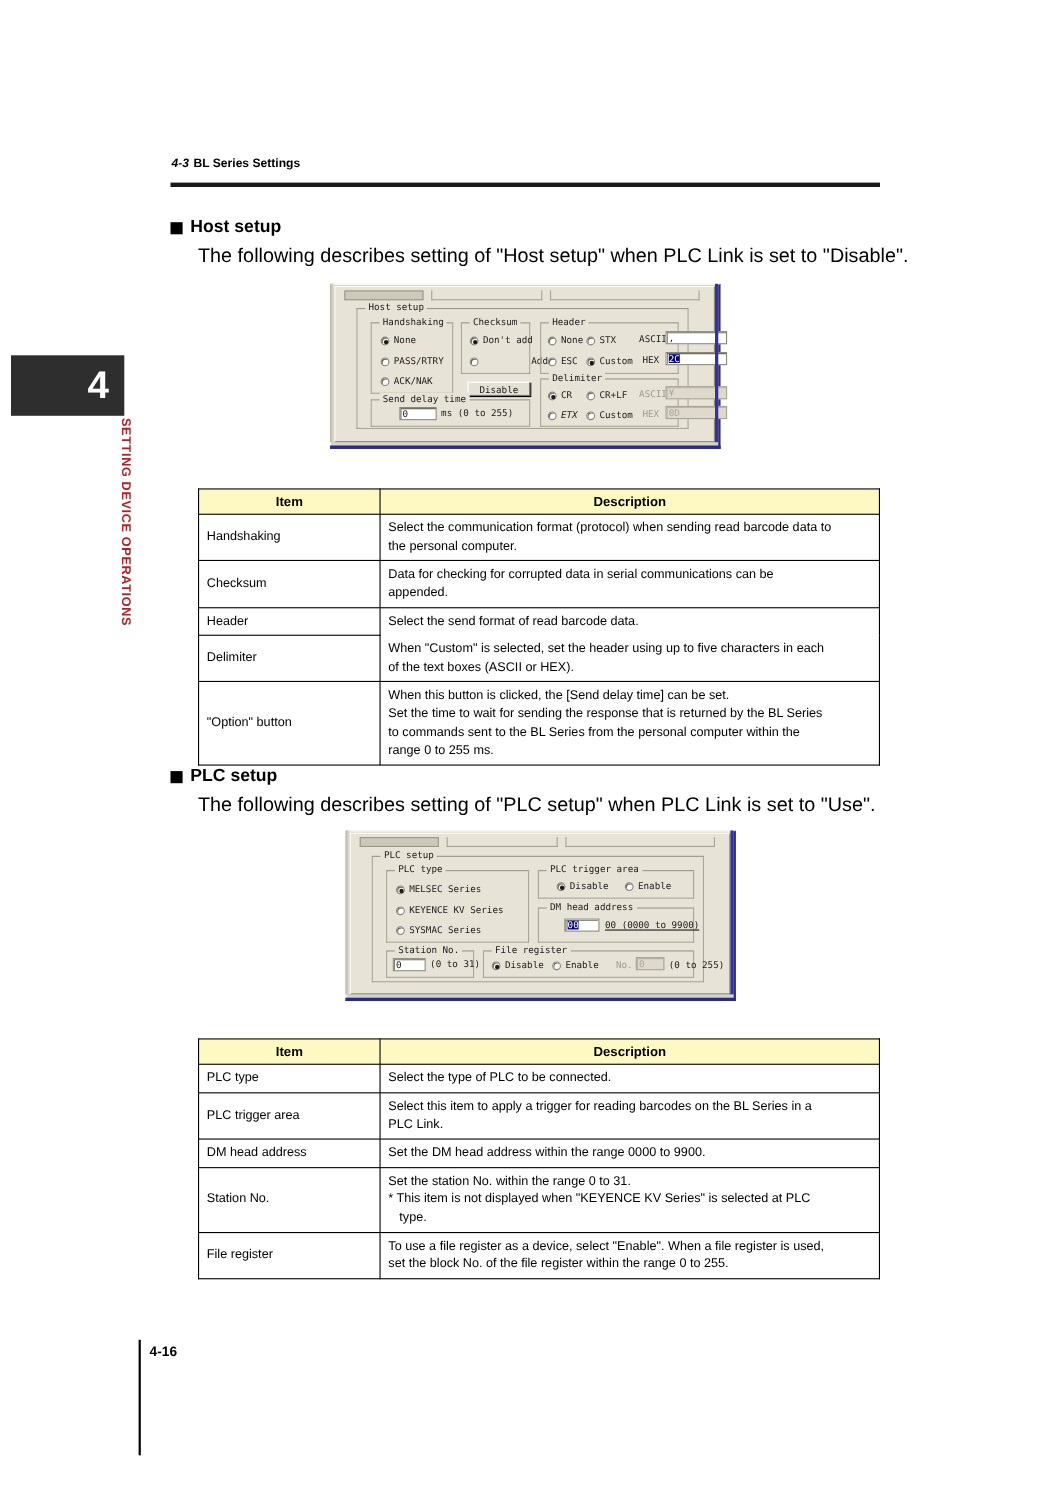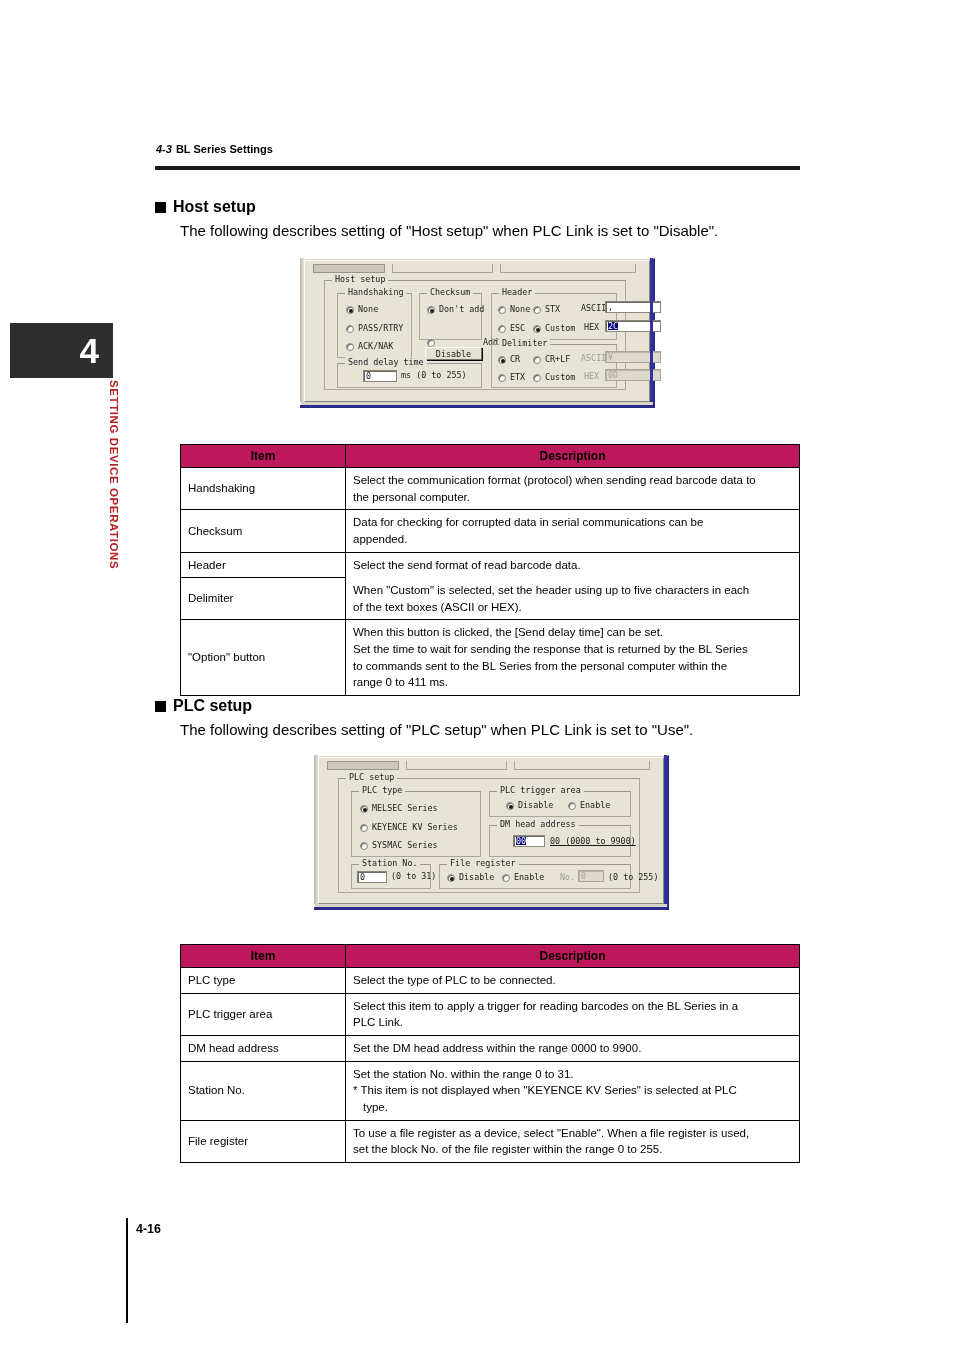--- a/index.html
+++ b/index.html
@@ -75,21 +75,21 @@
     gap: 7px;
     white-space: nowrap;
   }
   .sec-heading .bullet {
     width: 11px; height: 11px;
     background: #000;
     display: inline-block;
   }
   .sec-desc {
     position: absolute;
-    font-size: 15px;
+    font-size: 18px;
     white-space: nowrap;
   }
 
   
   .dlg-wrap {
     position: absolute;
     background: #ffffff;
   }
   .dlg-outer {
     position: absolute;
@@ -235,21 +235,21 @@
   }
 
   
   .dtable {
     position: absolute;
     border-collapse: collapse;
     font-size: 11.5px;
     table-layout: fixed;
   }
   .dtable th {
-    background: #be185d;
+    background: #fef9c3;
     border: 1px solid #000;
     font-size: 12px;
     font-weight: bold;
     padding: 4px 0;
     text-align: center;
   }
   .dtable td {
     border-left: 1px solid #000;
     border-right: 1px solid #000;
     border-top: 1px solid #000;
@@ -325,21 +325,21 @@
           <span>ACK/NAK</span>
         </div>
       </div>
 
       <div class="grp" style="left:94px; top:12px; width:63px; height:47px;">
         <span class="lg">Checksum</span>
         <div class="ctl" style="left:7px; top:10px;">
           <span class="radio on"></span>
           <span>Don't add</span>
         </div>
-        <div class="ctl" style="left:7px; top:43px;gap:48px;">
+        <div class="ctl" style="left:7px; top:29px;gap:48px;">
           <span class="radio"></span>
           <span>Add</span>
         </div>
       </div>
 
       <div class="btn" style="left:100px; top:66px; width:57px; height:13px;">Disable</div>
 
       <div class="grp" style="left:12px; top:82px; width:145px; height:25px;">
         <span class="lg">Send delay time</span>
         <div class="tbox" style="left:25px; top:6px; width:34px; height:12px;">0</div>
@@ -375,21 +375,21 @@
       <div class="grp" style="left:166px; top:63px; width:126px; height:44px;">
         <span class="lg">Delimiter</span>
         <div class="ctl" style="left:6px; top:9px;">
           <span class="radio on"></span>
           <span>CR</span>
         </div>
         <div class="ctl" style="left:41px; top:9px;">
           <span class="radio"></span>
           <span>CR+LF</span>
         </div>
-        <div class="ctl" style="left:6px; top:27px;">
+        <div class="ctl" style="left:6px; top:27px;font-style:italic;">
           <span class="radio"></span>
           <span>ETX</span>
         </div>
         <div class="ctl" style="left:41px; top:27px;">
           <span class="radio"></span>
           <span>Custom</span>
         </div>
         <div class="ctl dim" style="left:89px; top:8px;">ASCII</div>
         <div class="tbox ro" style="left:113px; top:6px; width:56px; height:12px;">¥</div>
         <div class="ctl dim" style="left:92px; top:26px;">HEX</div>
@@ -437,21 +437,21 @@
         <span>When "Custom" is selected, set the header using up to five characters in each</span><br>
         <span>of the text boxes (ASCII or HEX).</span>
       </td>
     </tr>
     <tr>
       <td class="item">"Option" button</td>
       <td class="desc">
         <span>When this button is clicked, the [Send delay time] can be set.</span><br>
         <span>Set the time to wait for sending the response that is returned by the BL Series</span><br>
         <span>to commands sent to the BL Series from the personal computer within the</span><br>
-        <span>range 0 to 411 ms.</span>
+        <span>range 0 to 255 ms.</span>
       </td>
     </tr>
   </tbody>
 </table>
 
 <div class="sec-heading" style="left:155px; top:697px;">
   <span class="bullet"></span>
   <span>PLC setup</span>
 </div>
 <div class="sec-desc" style="left:180px; top:721px;">The following describes setting of "PLC setup" when PLC Link is set to "Use".</div>

